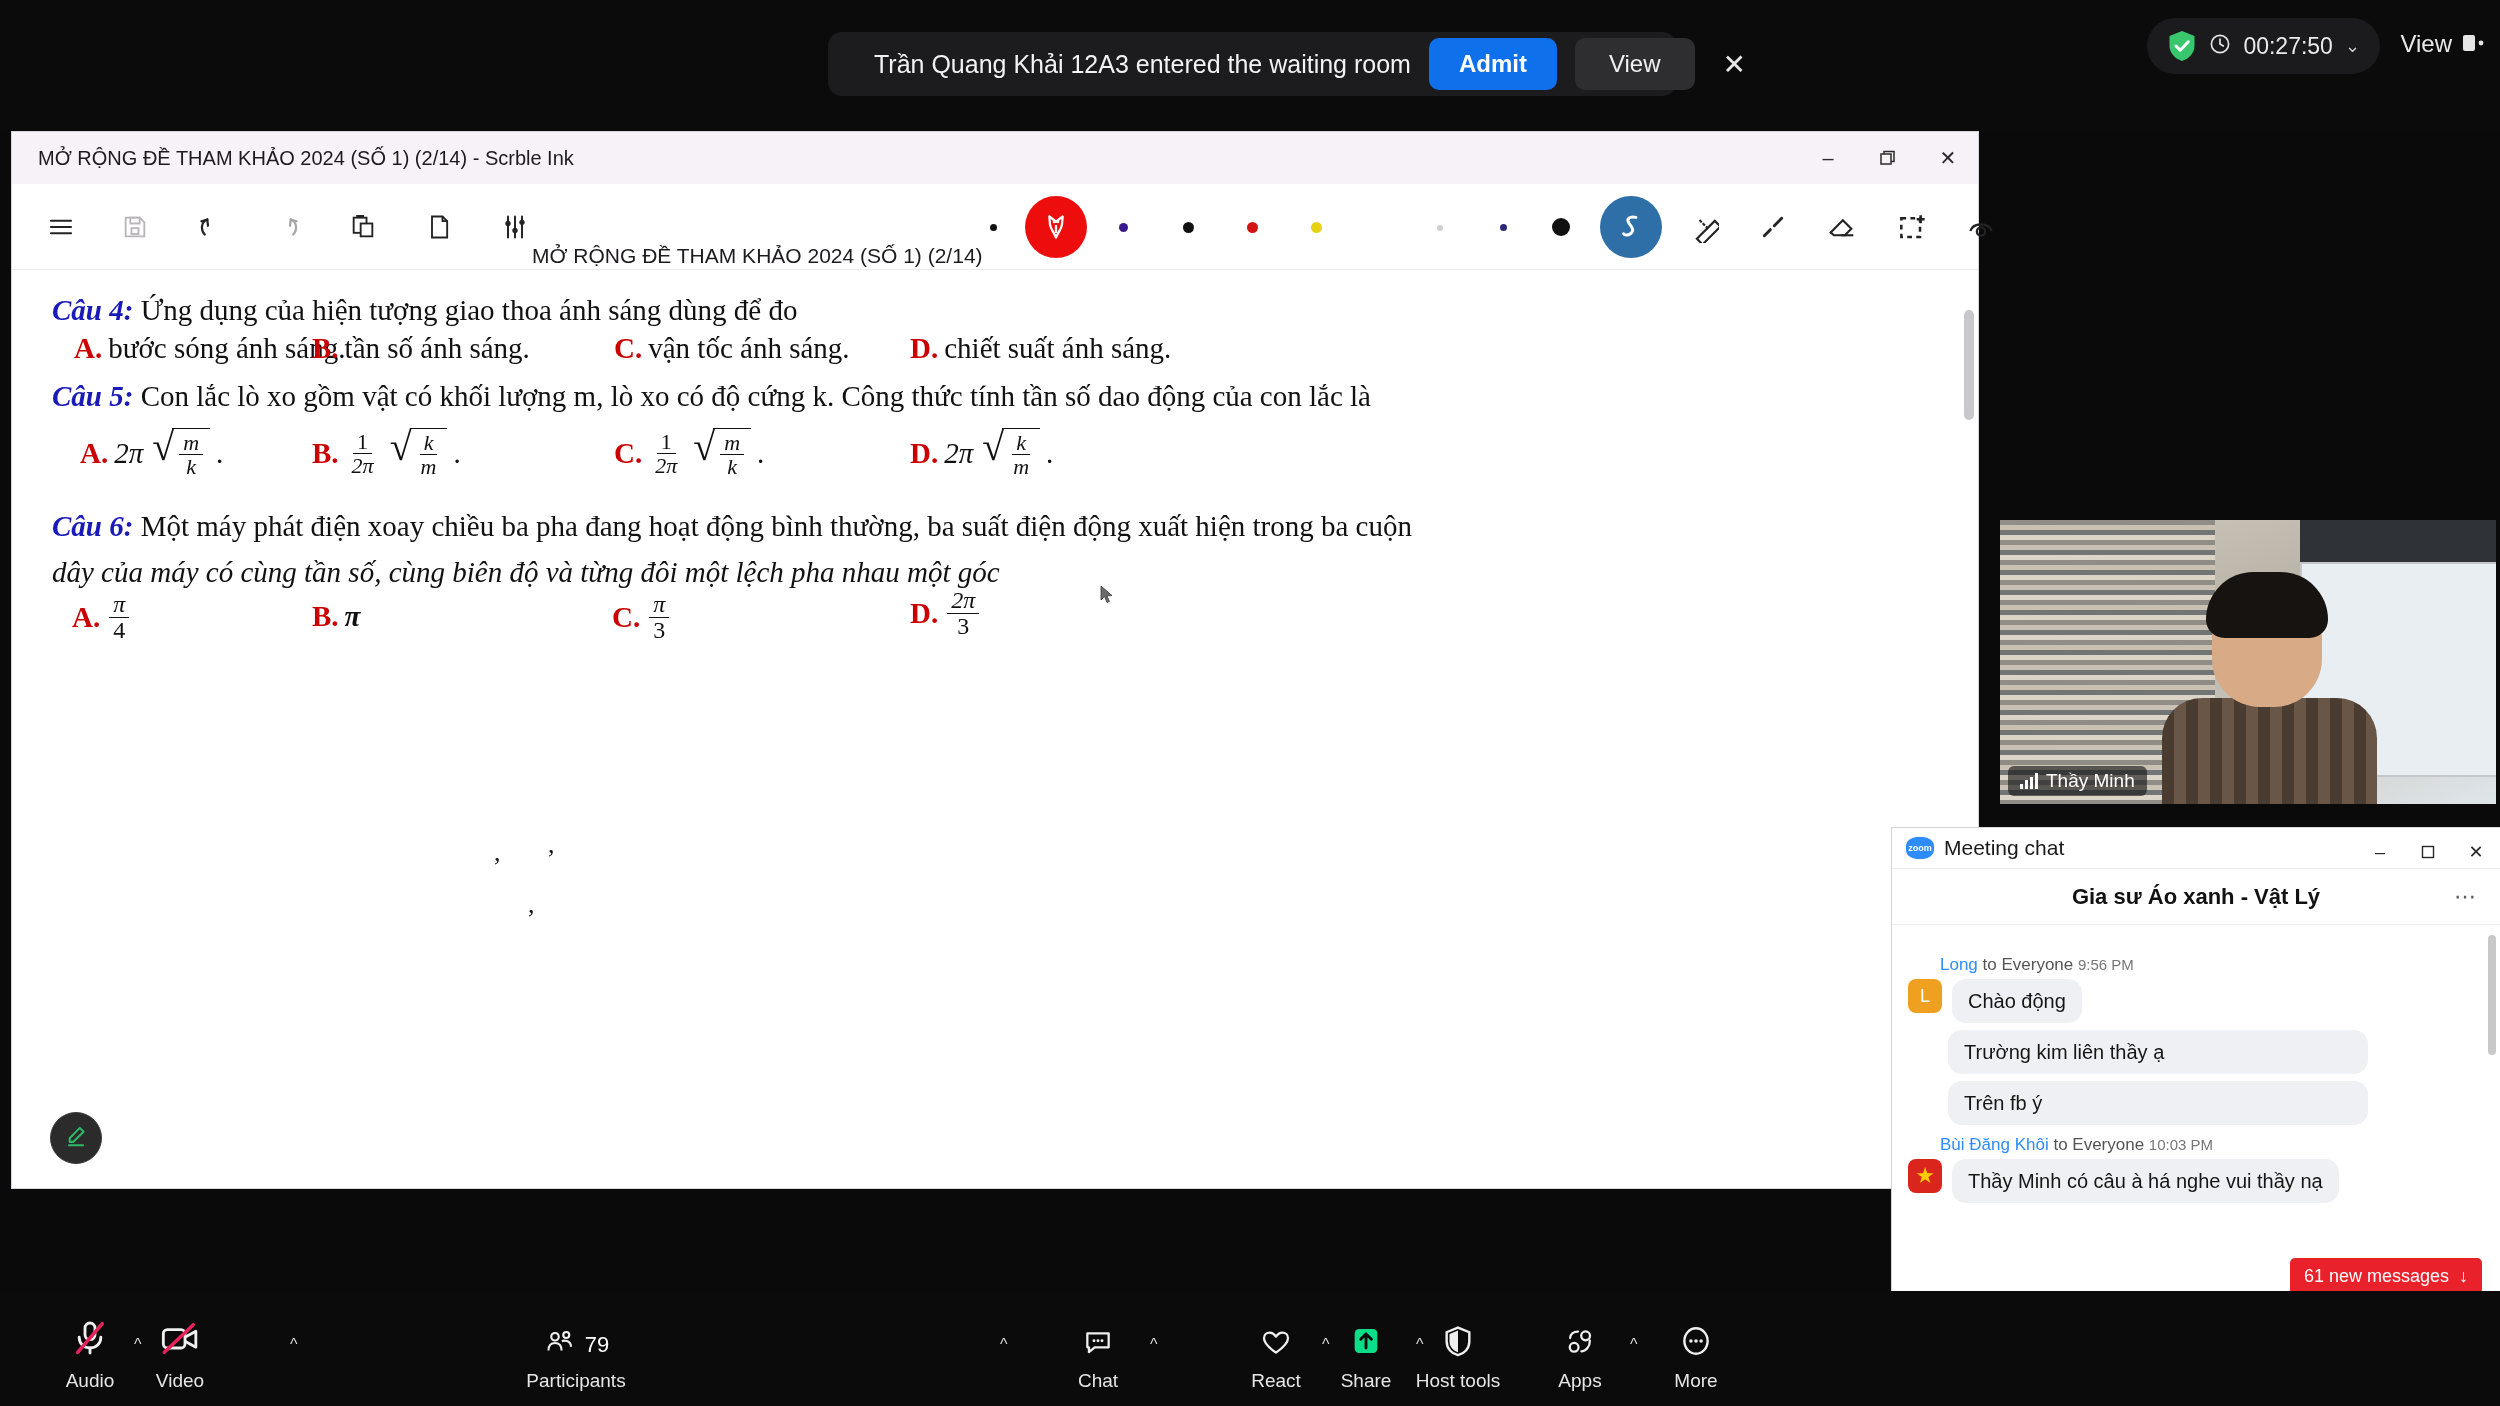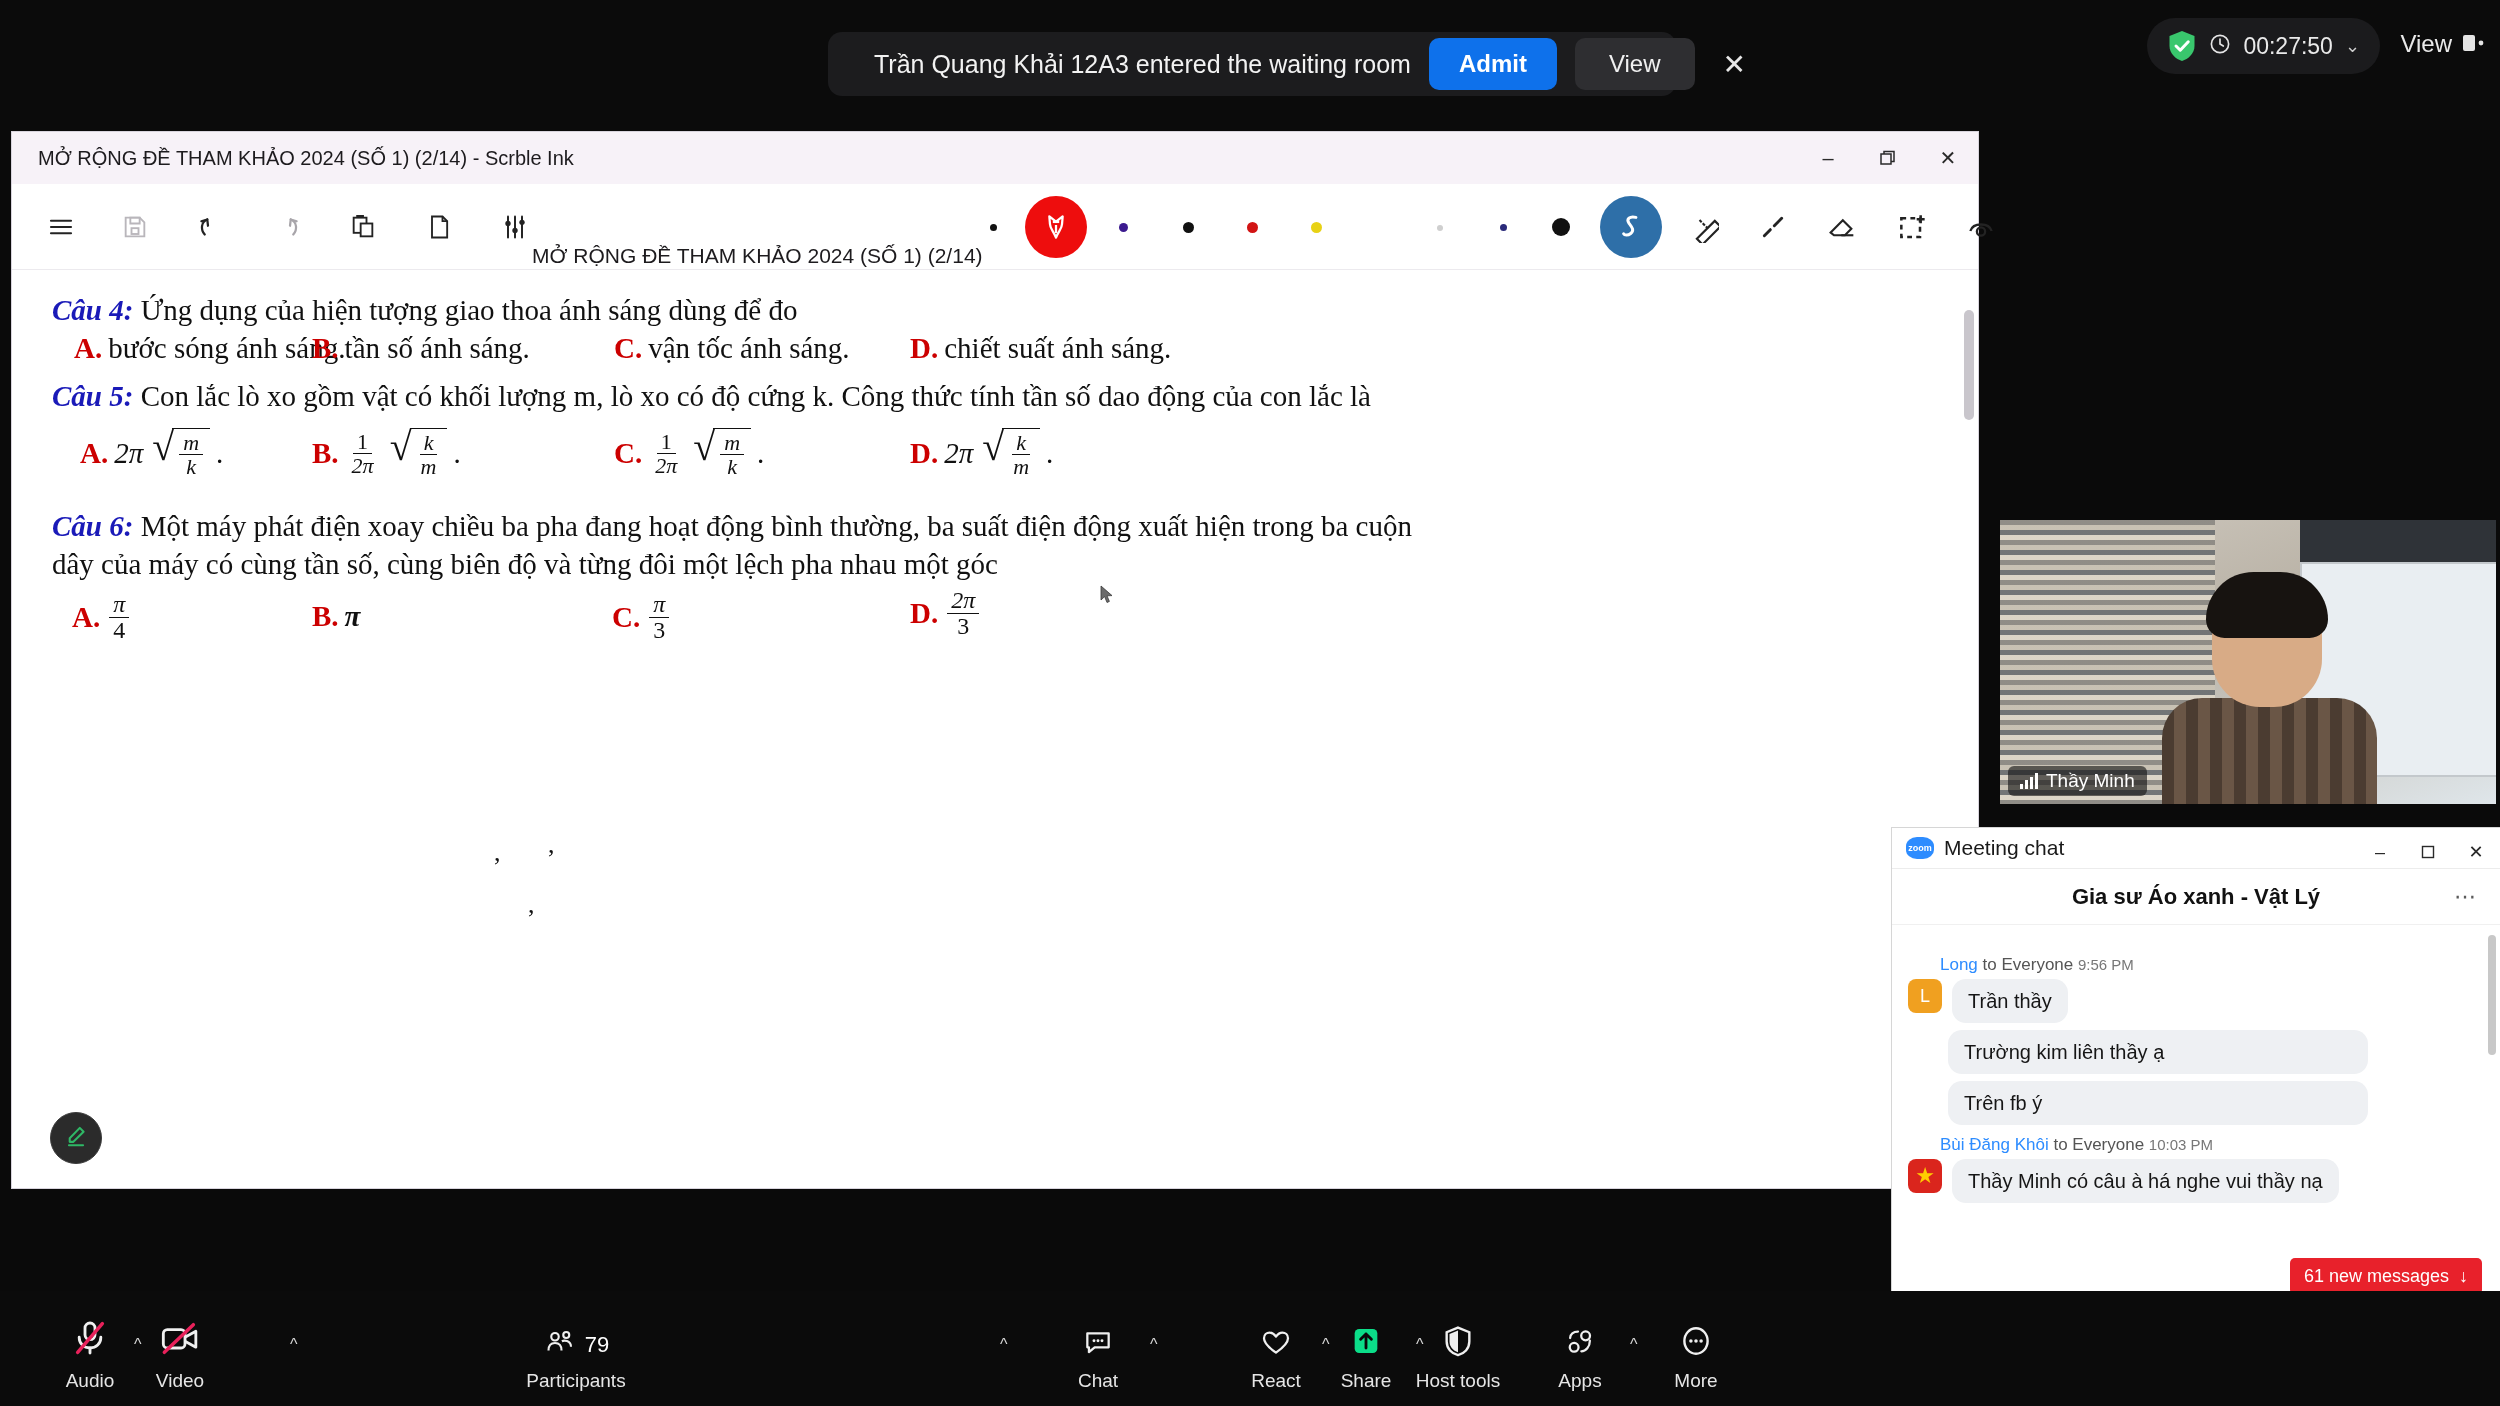--- a/index.html
+++ b/index.html
@@ -450,21 +450,21 @@
               </span>
             </span>
           </span>
           <span>.</span>
         </div>
 
         <div class="qline" style="left:40px; top:240px;">
           <span class="q-label">Câu 6:</span>
           <span>Một máy phát điện xoay chiều ba pha đang hoạt động bình thường, ba suất điện động xuất hiện trong ba cuộn</span>
         </div>
-        <div class="qline" style="left:40px; top:278px;">
+        <div class="qline" style="left:40px; top:286px;font-style:italic;">
           <span>dây của máy có cùng tần số, cùng biên độ và từng đôi một lệch pha nhau một góc</span>
         </div>
 
         <div class="opt" style="left:60px; top:322px;">
           <span class="opt-letter">A.</span>
           <span class="frac" style="font-size:24px;">
             <span class="num ital">π</span>
             <span class="den">4</span>
           </span>
         </div>
@@ -555,21 +555,21 @@
     <div class="chat-body">
       <div class="chat-scroll"></div>
       <div style="height:14px"></div>
 
       <div>
         <div class="msg-meta">
           <span class="msg-name">Long</span><span class="msg-mid"> to Everyone </span><span class="msg-time">9:56 PM</span>
         </div>
         <div class="msg-row">
           <span class="avatar" style="background:#f0a020;">L</span>
-          <span class="bubble">Trần thầy</span>
+          <span class="bubble">Chào động</span>
         </div>
         <div class="bubble indent">Trường kim liên thầy ạ</div>
         <div class="bubble indent">Trên fb ý</div>
       </div>
 
       <div>
         <div class="msg-meta">
           <span class="msg-name">Bùi Đăng Khôi</span><span class="msg-mid"> to Everyone </span><span class="msg-time">10:03 PM</span>
         </div>
         <div class="msg-row">

